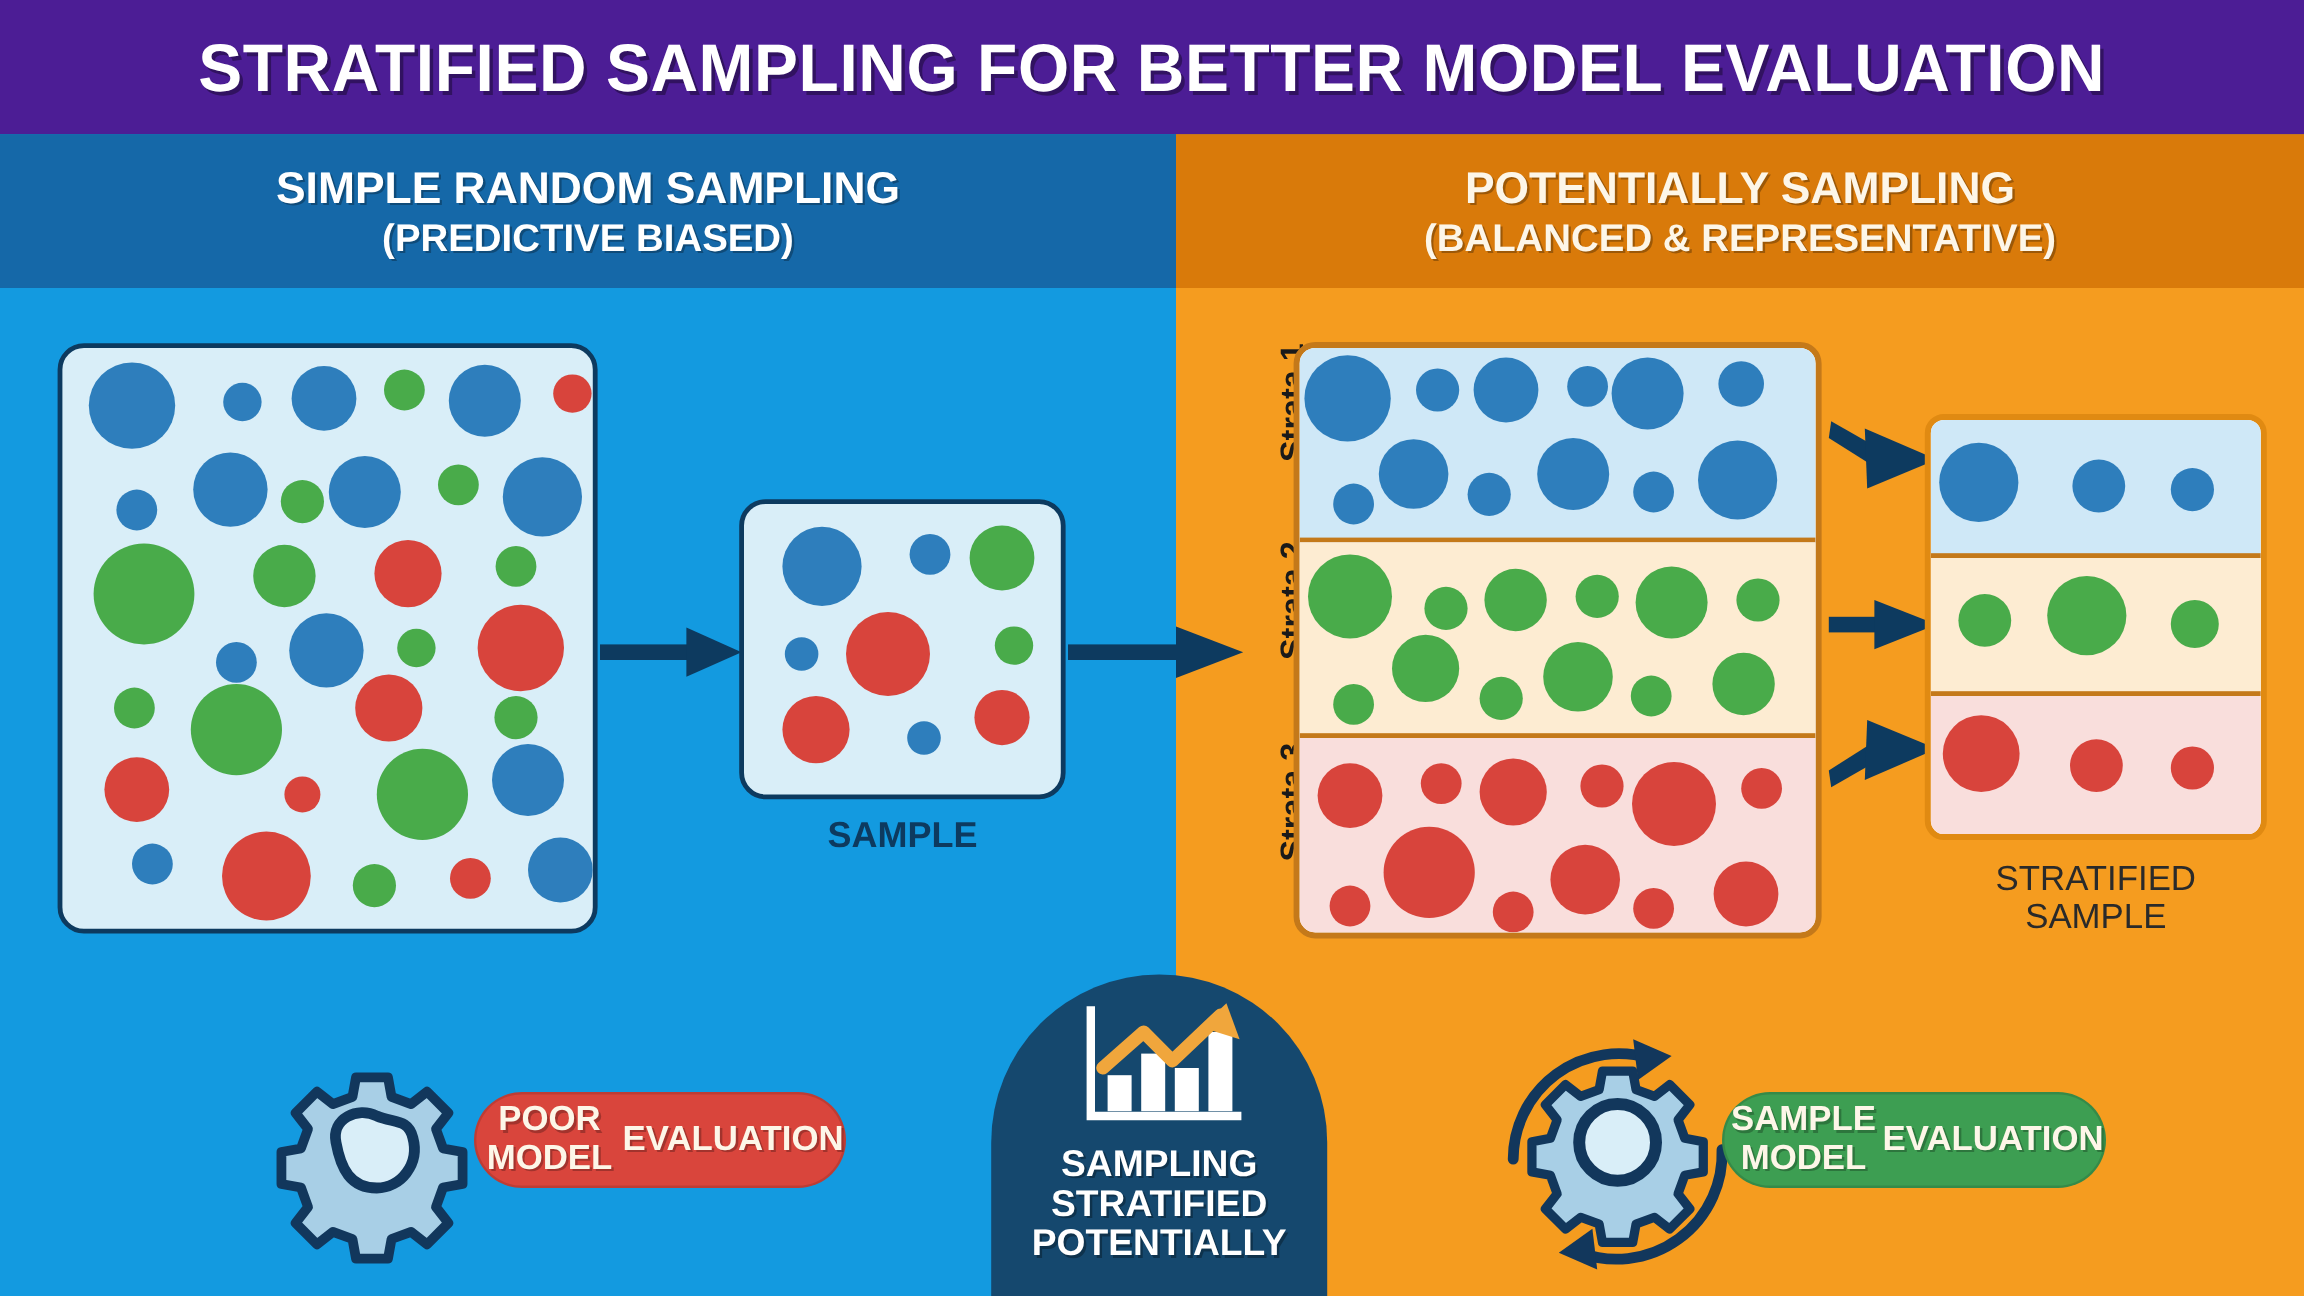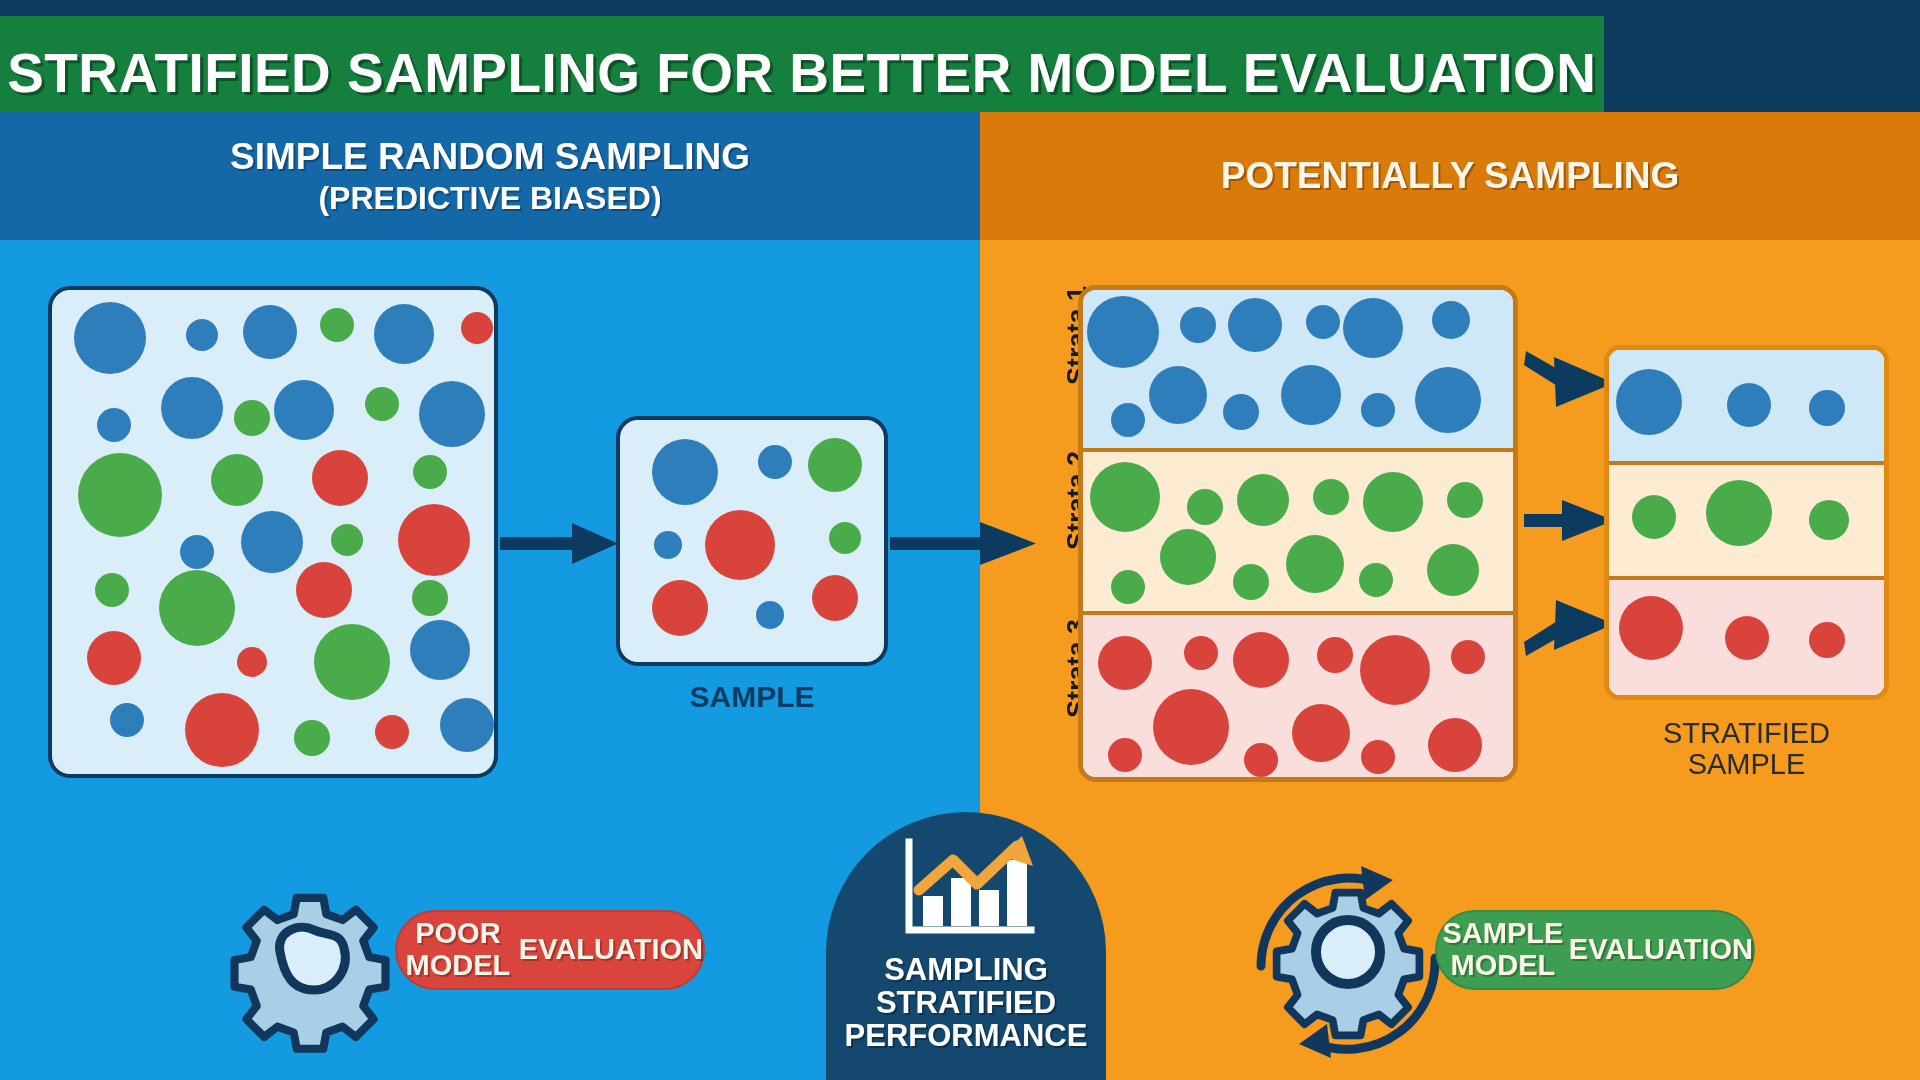--- a/index.html
+++ b/index.html
@@ -5,22 +5,22 @@
   * { margin:0; padding:0; box-sizing:border-box; }
   html,body { width:1920px; height:1080px; overflow:hidden; }
   body {
     font-family:"Liberation Sans", sans-serif;
     background:#0d3a5f;
     position:relative;
   }
 
   
   #title-bar{
-    position:absolute; left:0; top:16px; width:1604px; height:112px;
-    background:#15803d;
+    position:absolute; left:0; top:0; width:1920px; height:112px;
+    background:#4c1d95;
     display:flex; align-items:center; justify-content:center;
   }
   #title-text{
     color:#ffffff;
     font-size:56px; font-weight:bold; letter-spacing:0.5px;
     text-shadow:3px 3px 0 rgba(0,0,0,0.35);
     white-space:nowrap;
     transform:scaleX(0.98);
   }
 
@@ -127,20 +127,21 @@
 <div id="left-panel" class="panel">
   <div id="left-header" class="panel-header">
     <div class="hdr-line1">SIMPLE RANDOM SAMPLING</div>
     <div class="hdr-line2">(PREDICTIVE BIASED)</div>
   </div>
 </div>
 
 <div id="right-panel" class="panel">
   <div id="right-header" class="panel-header">
     <div class="hdr-line1">POTENTIALLY SAMPLING</div>
+    <div class="hdr-line2">(BALANCED &amp; REPRESENTATIVE)</div>
   </div>
 </div>
 
 <div id="population-box" class="box">
     <span class="dot" style="left: 22px; top: 12px; width: 72px; height: 72px; background: rgb(46, 126, 188);"></span>
     <span class="dot" style="left: 134px; top: 29px; width: 32px; height: 32px; background: rgb(46, 126, 188);"></span>
     <span class="dot" style="left: 191px; top: 15px; width: 54px; height: 54px; background: rgb(46, 126, 188);"></span>
     <span class="dot" style="left: 268px; top: 18px; width: 34px; height: 34px; background: rgb(73, 171, 74);"></span>
     <span class="dot" style="left: 322px; top: 14px; width: 60px; height: 60px; background: rgb(46, 126, 188);"></span>
     <span class="dot" style="left: 409px; top: 22px; width: 32px; height: 32px; background: rgb(216, 68, 60);"></span>
@@ -315,21 +316,21 @@
       <rect x="116" y="26" width="20" height="66"></rect>
     </g>
     <g fill="none" stroke="#f0a63c" stroke-width="11" stroke-linejoin="round" stroke-linecap="round">
       <path d="M 28,56 L 62,26 L 86,50 L 126,12"></path>
     </g>
     <polygon points="131,2 142,32 110,22" fill="#f0a63c"></polygon>
   </svg>
   <div id="center-badge-text">
     <div>SAMPLING</div>
     <div>STRATIFIED</div>
-    <div>PERFORMANCE</div>
+    <div>POTENTIALLY</div>
   </div>
 </div>
 
 <svg class="arrow-svg" style="left:1243px; top:858px;" width="210" height="212">
   <g>
     <path d="M 18,108 A 88,88 0 0 1 132,24" fill="none" stroke="#12375c" stroke-width="9" stroke-linecap="round"></path>
     <polygon points="118,8 150,22 122,42" fill="#12375c"></polygon>
     <path d="M 192,100 A 88,88 0 0 1 74,186" fill="none" stroke="#12375c" stroke-width="9" stroke-linecap="round"></path>
     <polygon points="88,200 56,186 84,166" fill="#12375c"></polygon>
   </g>

